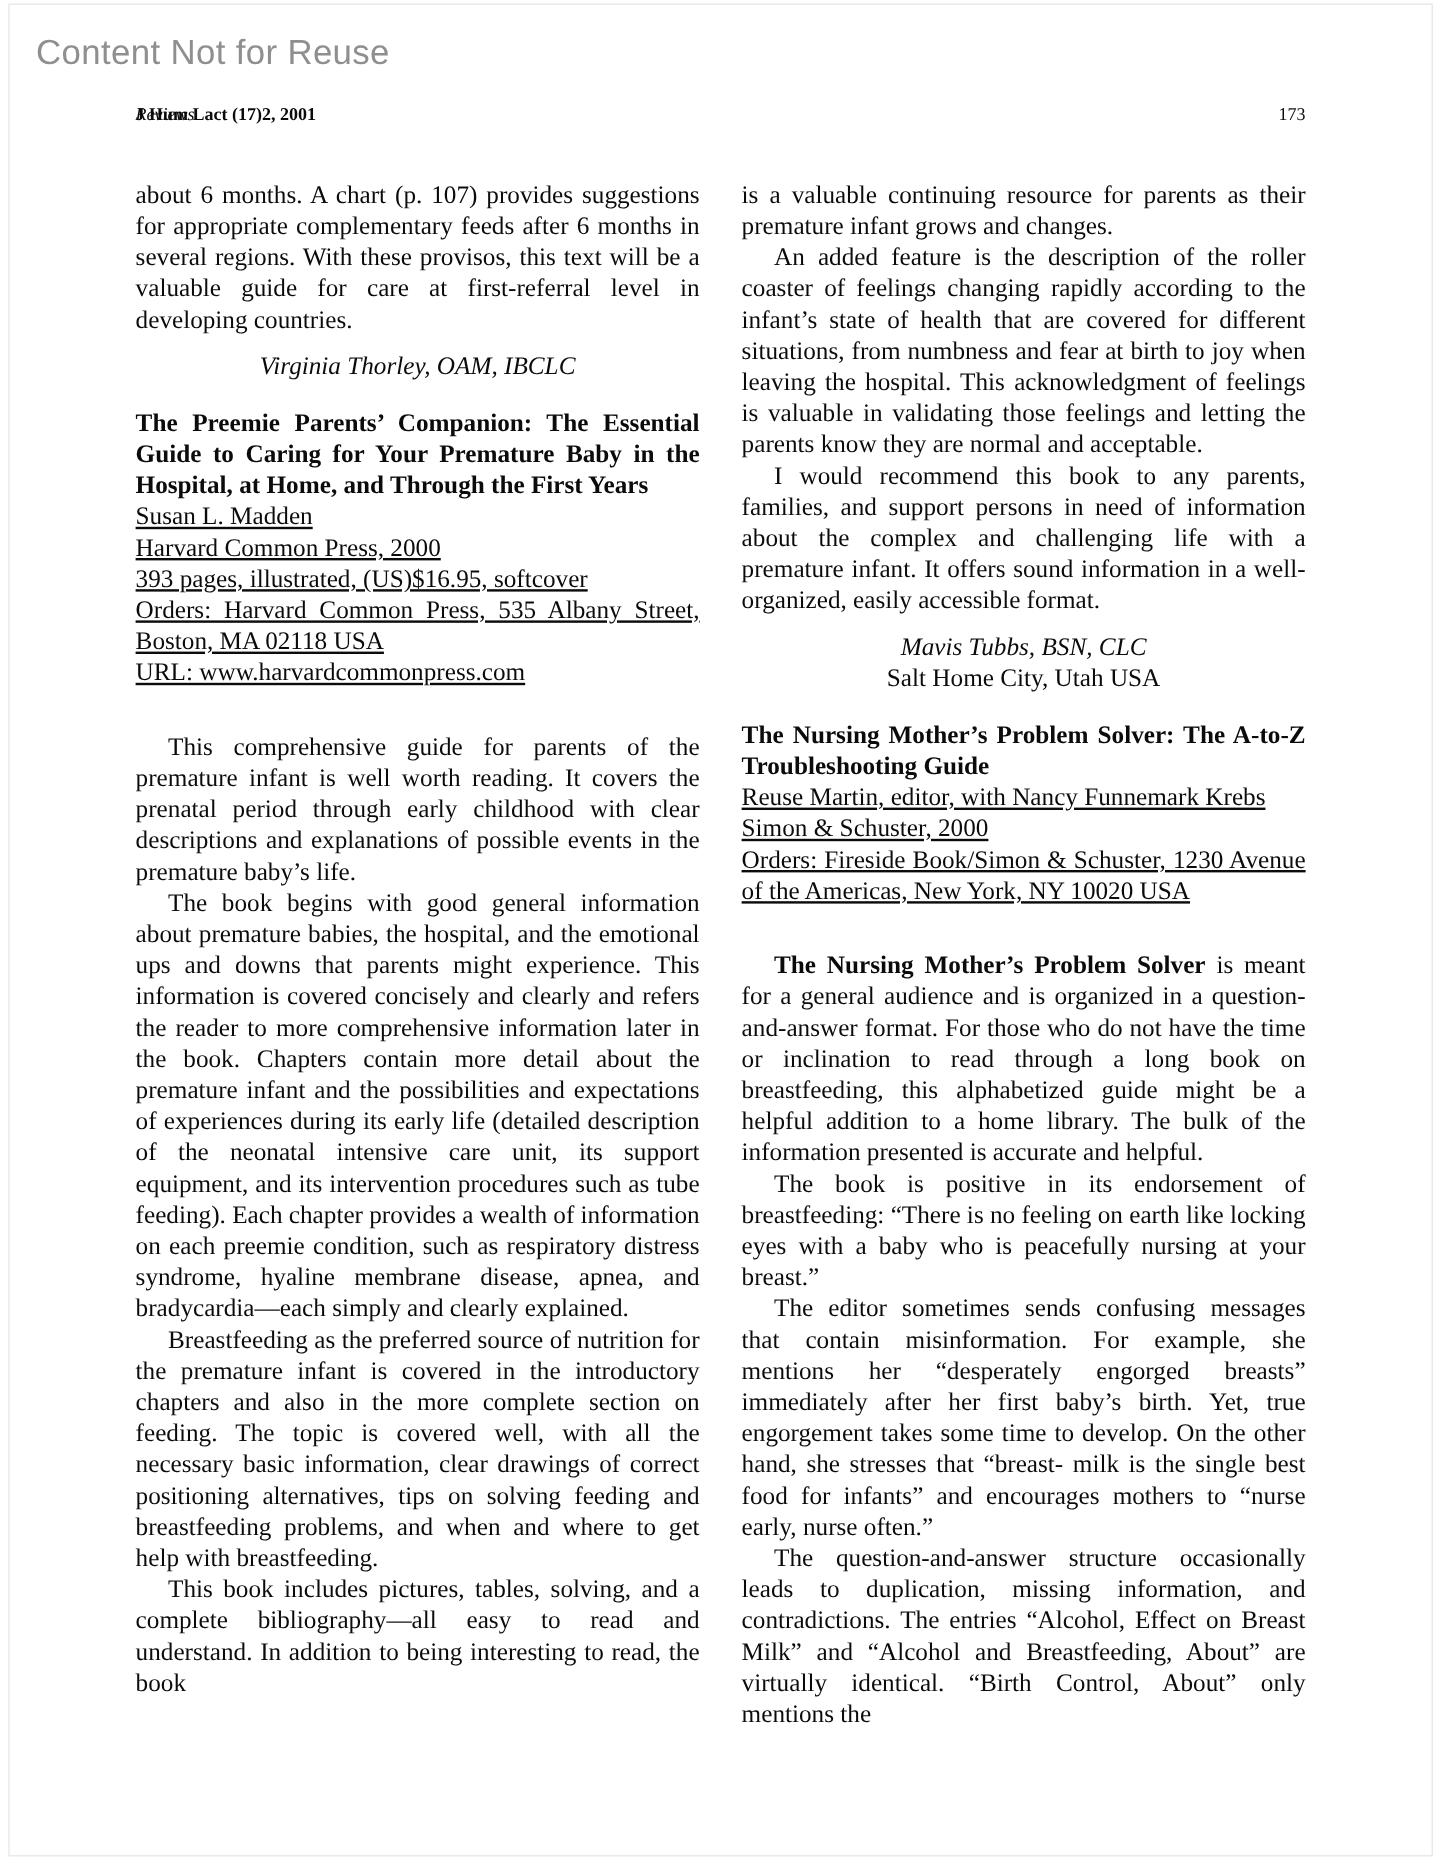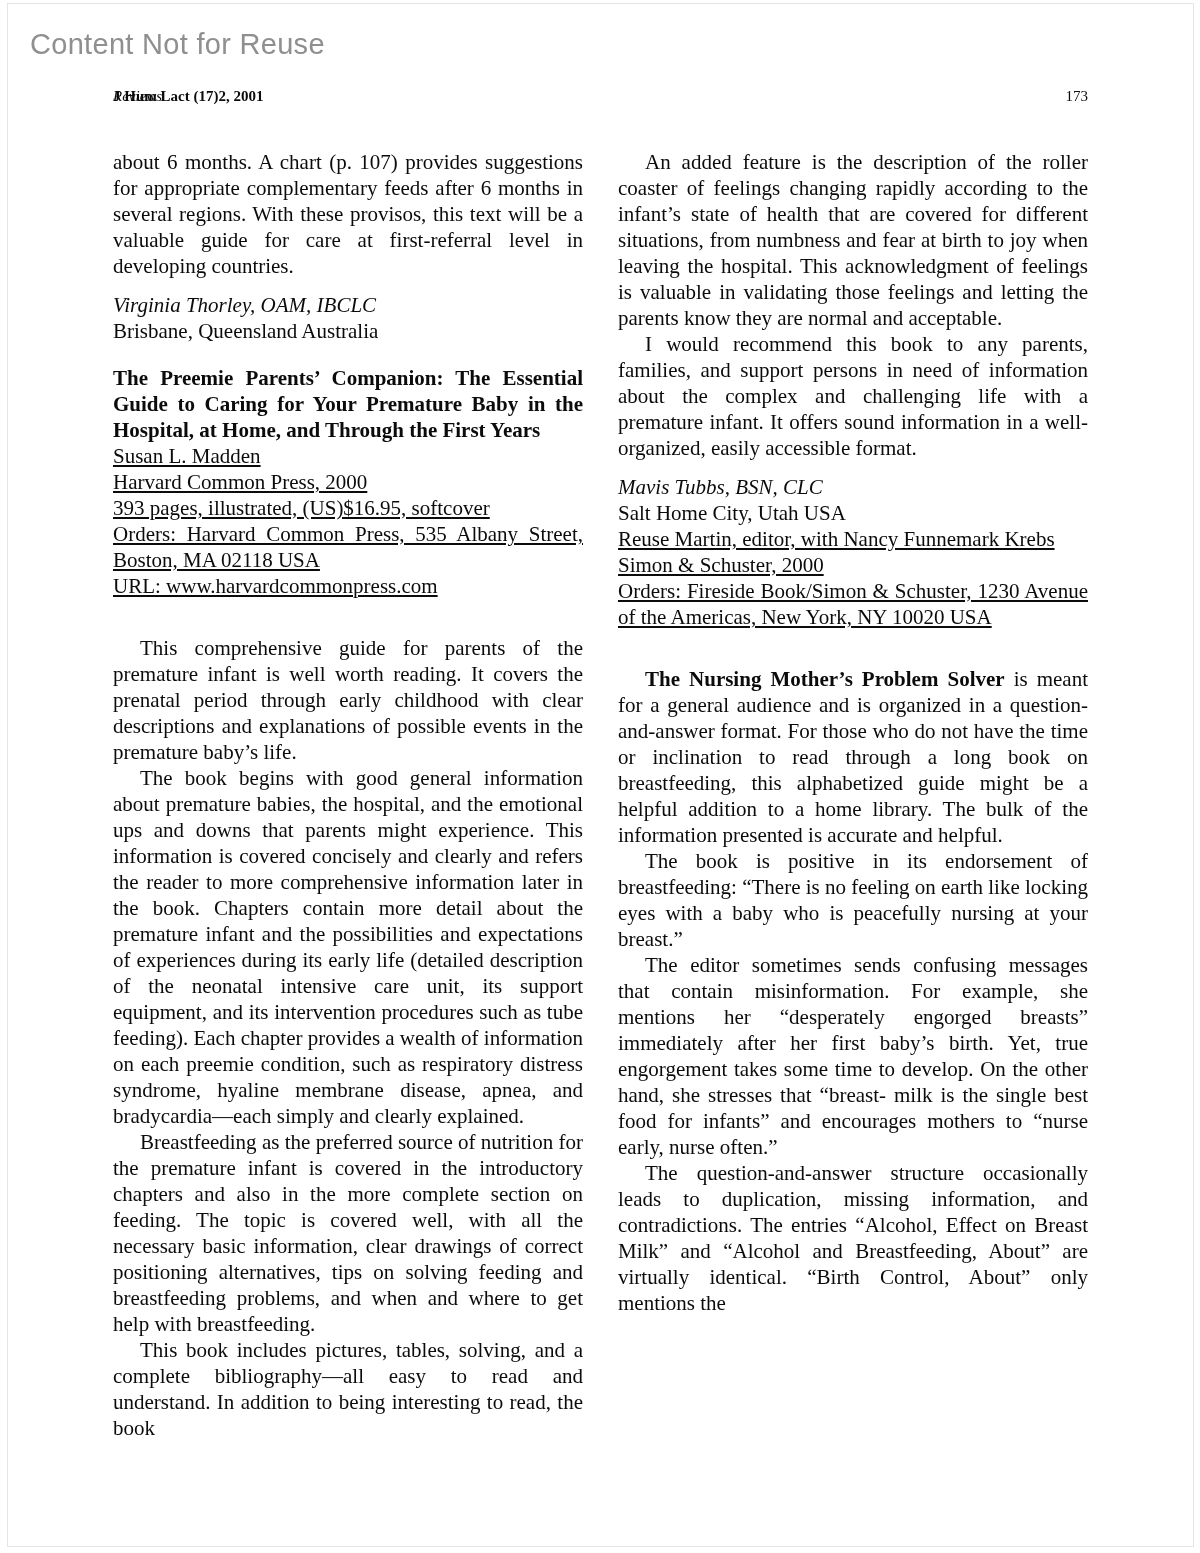--- a/index.html
+++ b/index.html
@@ -78,21 +78,21 @@
     text-indent: 27px;
   }
   .no-indent {
     text-indent: 0;
   }
   .body-start {
     margin-top: 36px;
   }
   .byline {
     margin-top: 13px;
-    text-align: left;
+    text-align: center;
   }
   .byline-name {
     font-style: italic;
   }
   .book-title {
     margin: 21px 0 0 0;
     font-size: inherit;
     line-height: inherit;
     font-weight: bold;
     text-align: justify;
@@ -122,48 +122,49 @@
     <span class="rh-right">173</span>
   </div>
 
   <div class="columns">
 
     <div class="col">
       <p class="para no-indent">about 6 months. A chart (p. 107) provides suggestions for appropriate complementary feeds after 6 months in several regions. With these provisos, this text will be a valuable guide for care at first-referral level in developing countries.</p>
 
       <div class="byline">
         <div class="byline-name">Virginia Thorley, OAM, IBCLC</div>
-        <div class="byline-loc">Brisbane, Queensland Australia</div>
       </div>
 
       <h2 class="book-title">The Preemie Parents’ Companion: The Essential Guide to Caring for Your Premature Baby in the Hospital, at Home, and Through the First Years</h2>
 
       <div class="meta">
         <div>Susan L. Madden</div>
         <div>Harvard Common Press, 2000</div>
         <div>393 pages, illustrated, (US)$16.95, softcover</div>
         <div>Orders: Harvard Common Press, 535 Albany Street, Boston, MA 02118 USA</div>
         <div>URL: www.harvardcommonpress.com</div>
       </div>
 
       <p class="para body-start">This comprehensive guide for parents of the premature infant is well worth reading. It covers the prenatal period through early childhood with clear descriptions and explanations of possible events in the premature baby’s life.</p>
       <p class="para">The book begins with good general information about premature babies, the hospital, and the emotional ups and downs that parents might experience. This information is covered concisely and clearly and refers the reader to more comprehensive information later in the book. Chapters contain more detail about the premature infant and the possibilities and expectations of experiences during its early life (detailed description of the neonatal intensive care unit, its support equipment, and its intervention procedures such as tube feeding). Each chapter provides a wealth of information on each preemie condition, such as respiratory distress syndrome, hyaline membrane disease, apnea, and bradycardia—each simply and clearly explained.</p>
       <p class="para">Breastfeeding as the preferred source of nutrition for the premature infant is covered in the introductory chapters and also in the more complete section on feeding. The topic is covered well, with all the necessary basic information, clear drawings of correct positioning alternatives, tips on solving feeding and breastfeeding problems, and when and where to get help with breastfeeding.</p>
       <p class="para">This book includes pictures, tables, solving, and a complete bibliography—all easy to read and understand. In addition to being interesting to read, the book</p>
     </div>
 
     <div class="col">
+      <p class="para no-indent">is a valuable continuing resource for parents as their premature infant grows and changes.</p>
       <p class="para">An added feature is the description of the roller coaster of feelings changing rapidly according to the infant’s state of health that are covered for different situations, from numbness and fear at birth to joy when leaving the hospital. This acknowledgment of feelings is valuable in validating those feelings and letting the parents know they are normal and acceptable.</p>
       <p class="para">I would recommend this book to any parents, families, and support persons in need of information about the complex and challenging life with a premature infant. It offers sound information in a well-organized, easily accessible format.</p>
 
       <div class="byline">
         <div class="byline-name">Mavis Tubbs, BSN, CLC</div>
         <div class="byline-loc">Salt Home City, Utah USA</div>
       </div>
 
+      <h2 class="book-title">The Nursing Mother’s Problem Solver: The A-to-Z Troubleshooting Guide</h2>
 
       <div class="meta">
         <div>Reuse Martin, editor, with Nancy Funnemark Krebs</div>
         <div>Simon &amp; Schuster, 2000</div>
         <div>Orders: Fireside Book/Simon &amp; Schuster, 1230 Avenue of the Americas, New York, NY 10020 USA</div>
       </div>
 
       <p class="para body-start"><b class="lead">The Nursing Mother’s Problem Solver</b><span> is meant for a general audience and is organized in a question-and-answer format. For those who do not have the time or inclination to read through a long book on breastfeeding, this alphabetized guide might be a helpful addition to a home library. The bulk of the information presented is accurate and helpful.</span></p>
       <p class="para">The book is positive in its endorsement of breastfeeding: “There is no feeling on earth like locking eyes with a baby who is peacefully nursing at your breast.”</p>
       <p class="para">The editor sometimes sends confusing messages that contain misinformation. For example, she mentions her “desperately engorged breasts” immediately after her first baby’s birth. Yet, true engorgement takes some time to develop. On the other hand, she stresses that “breast- milk is the single best food for infants” and encourages mothers to “nurse early, nurse often.”</p>

